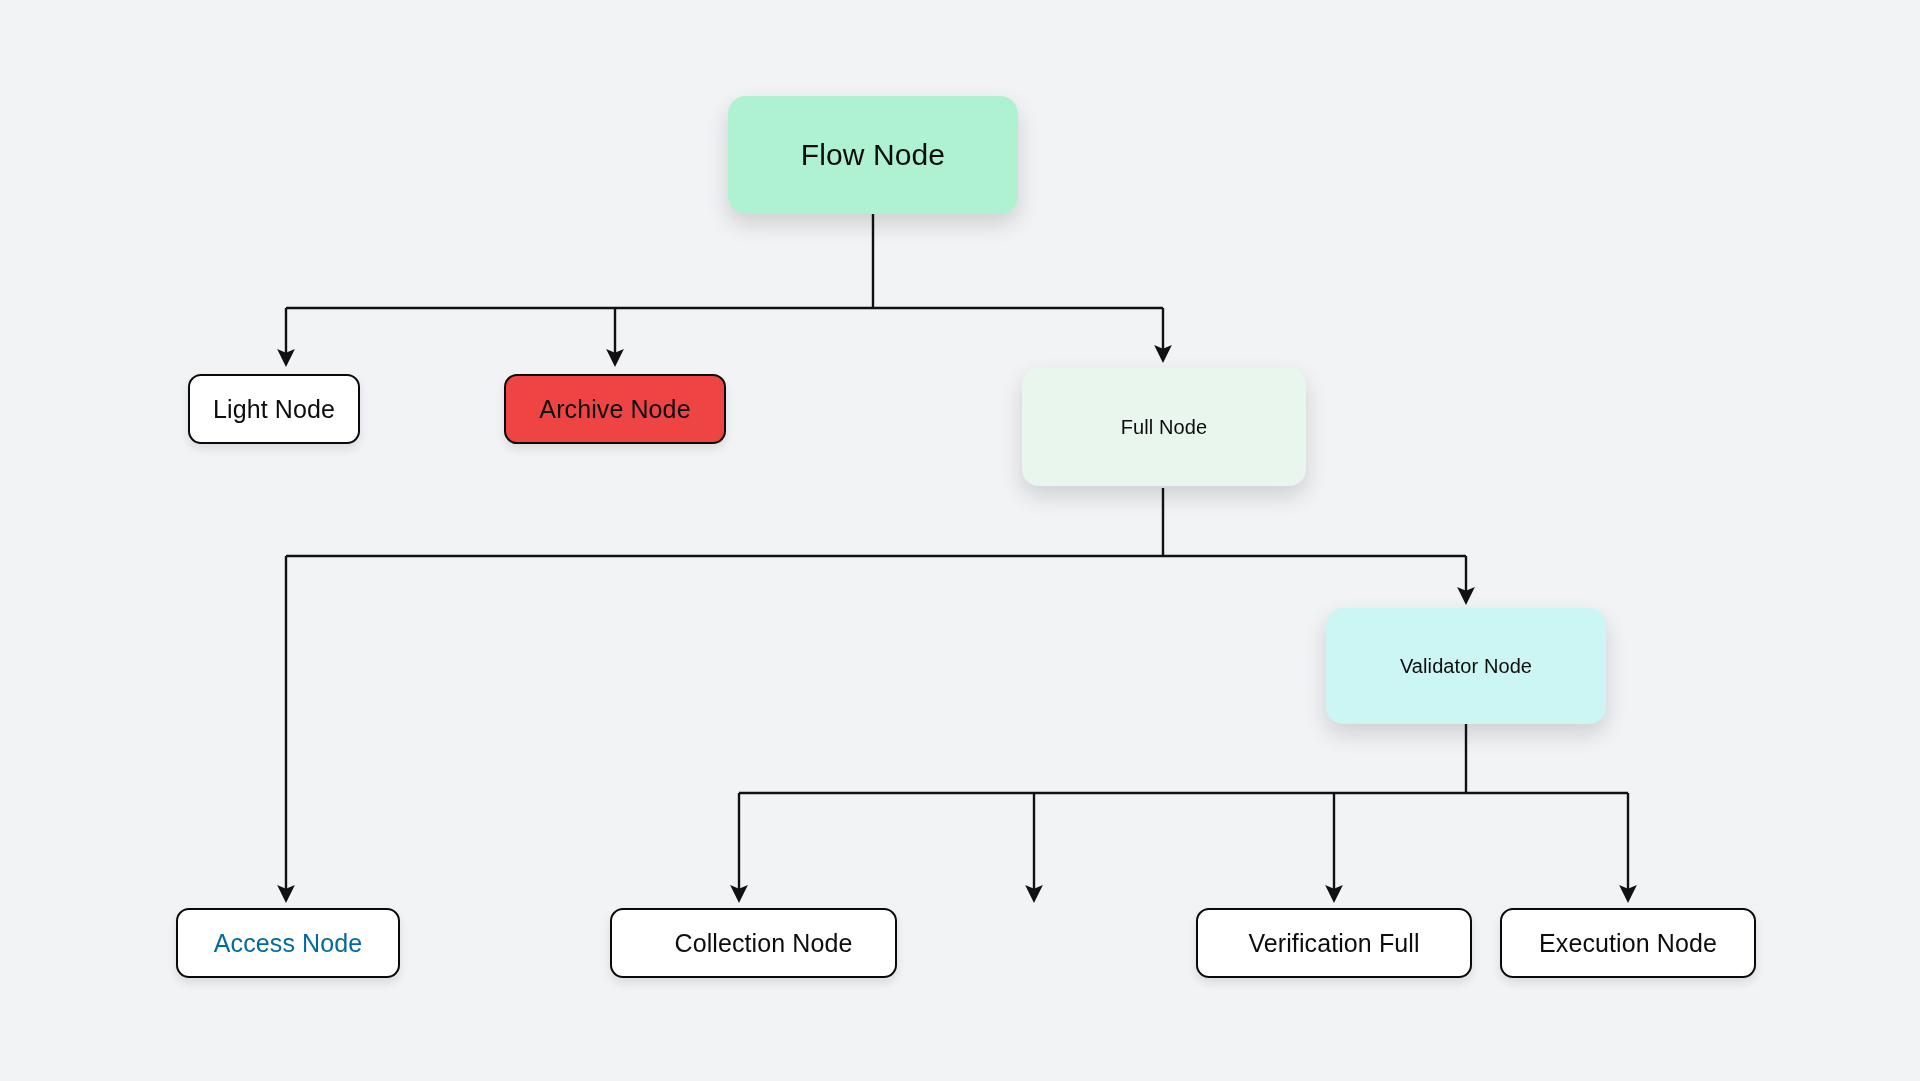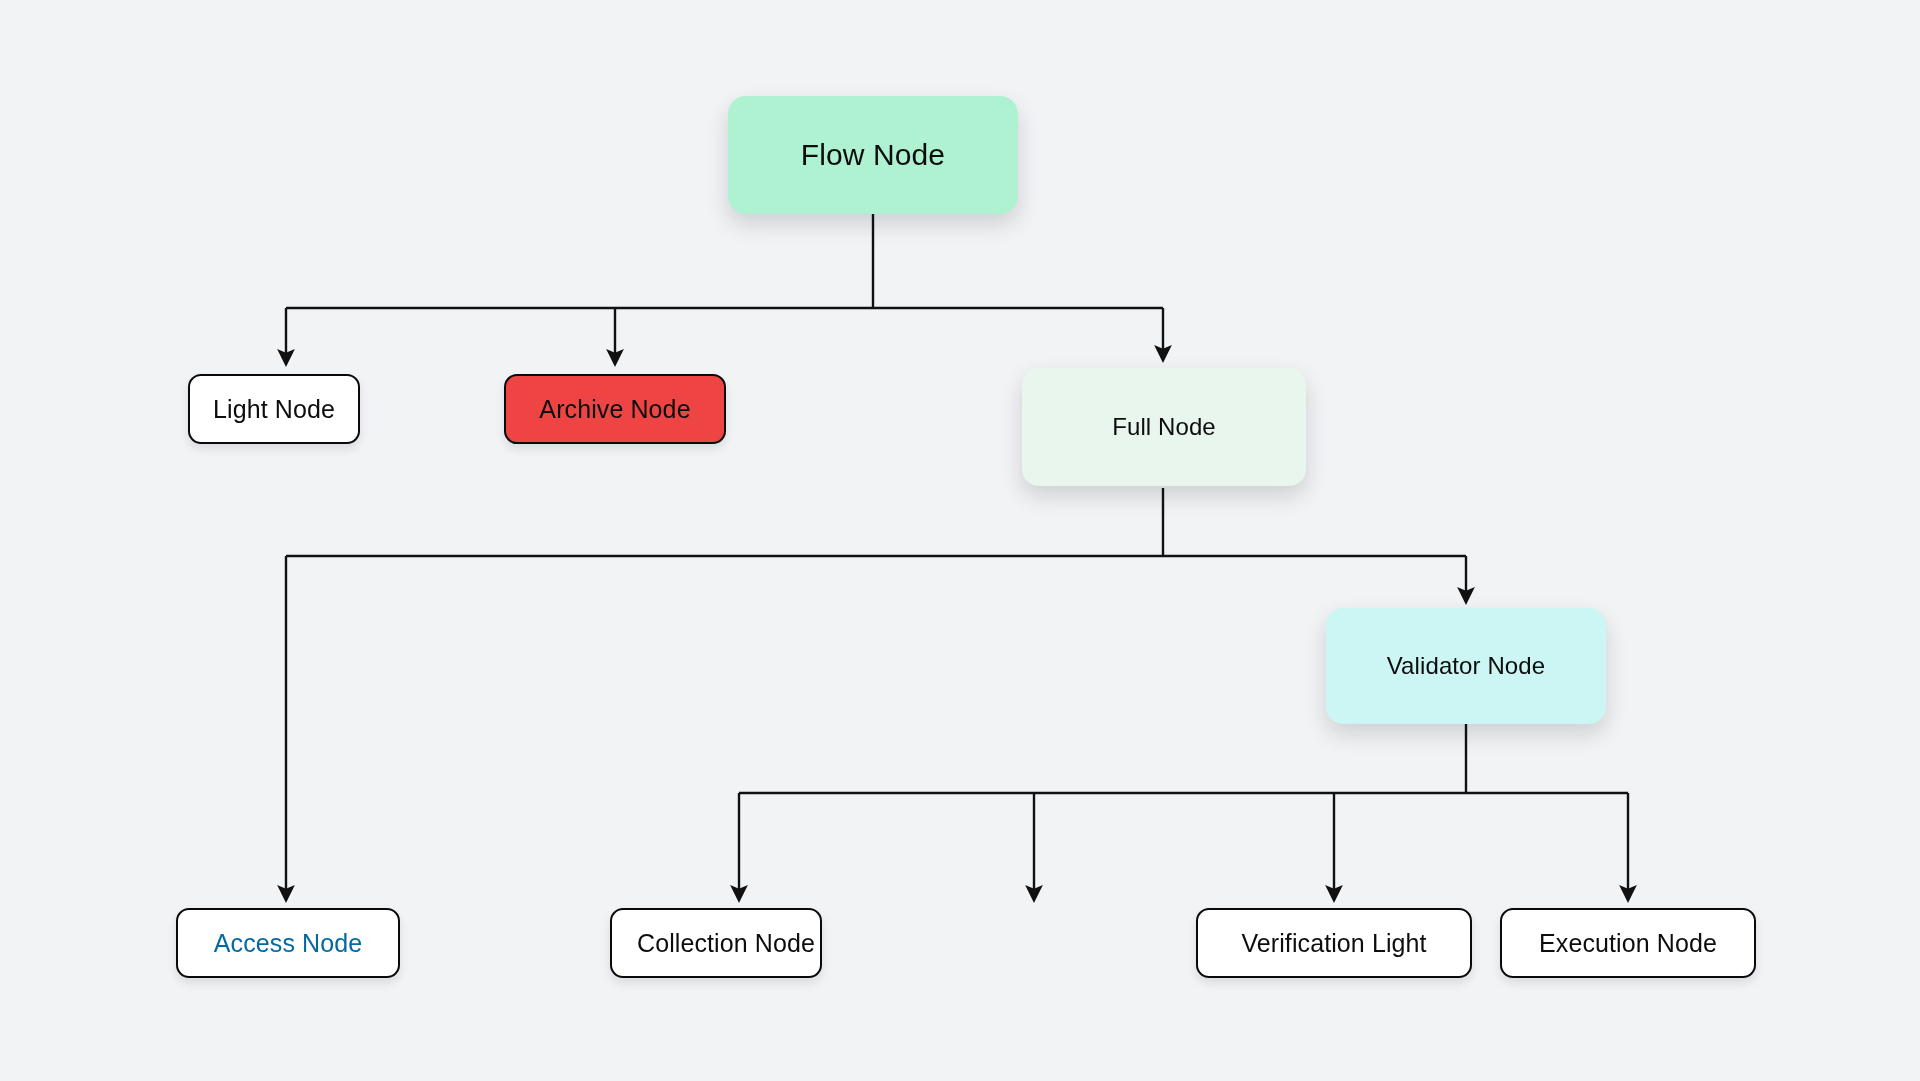--- a/index.html
+++ b/index.html
@@ -62,21 +62,21 @@
     box-shadow: 0 10px 22px rgba(17, 24, 39, 0.16);
   }
 
   .node.root {
     font-size: 30px;
     font-weight: 400;
     border-radius: 18px;
   }
 
   .node.mid {
-    font-size: 24px;
+    font-size: 20px;
     font-weight: 400;
     border-radius: 17px;
   }
 
   .node-label {
     pointer-events: none;
   }
 </style>
 </head>
 <body style="background: rgb(242, 243, 245);">
@@ -129,26 +129,26 @@
   </div>
 
   <div class="node filled mid" style="left: 1326px; top: 608px; width: 280px; height: 116px; background: rgb(203, 246, 244); color: rgb(13, 13, 13);">
     <span class="node-label">Validator Node</span>
   </div>
 
   <div class="node leaf" style="left: 176px; top: 908px; width: 224px; height: 70px; background: rgb(255, 255, 255); color: #0369a1;">
     <span class="node-label">Access Node</span>
   </div>
 
-  <div class="node leaf" style="left: 610px; top: 908px; width: 212px; height: 70px; background: rgb(255, 255, 255); color: rgb(13, 13, 13); padding-left: 20px;">
+  <div class="node leaf" style="left: 610px; top: 908px; width: 287px; height: 70px; background: rgb(255, 255, 255); color: rgb(13, 13, 13); padding-left: 20px;">
     <span class="node-label">Collection Node</span>
   </div>
 
 
   <div class="node leaf" style="left: 1196px; top: 908px; width: 276px; height: 70px; background: rgb(255, 255, 255); color: rgb(13, 13, 13);">
-    <span class="node-label">Verification Light</span>
+    <span class="node-label">Verification Full</span>
   </div>
 
   <div class="node leaf" style="left: 1500px; top: 908px; width: 256px; height: 70px; background: rgb(255, 255, 255); color: rgb(13, 13, 13);">
     <span class="node-label">Execution Node</span>
   </div>
 
 </div>
 
 </body></html>

